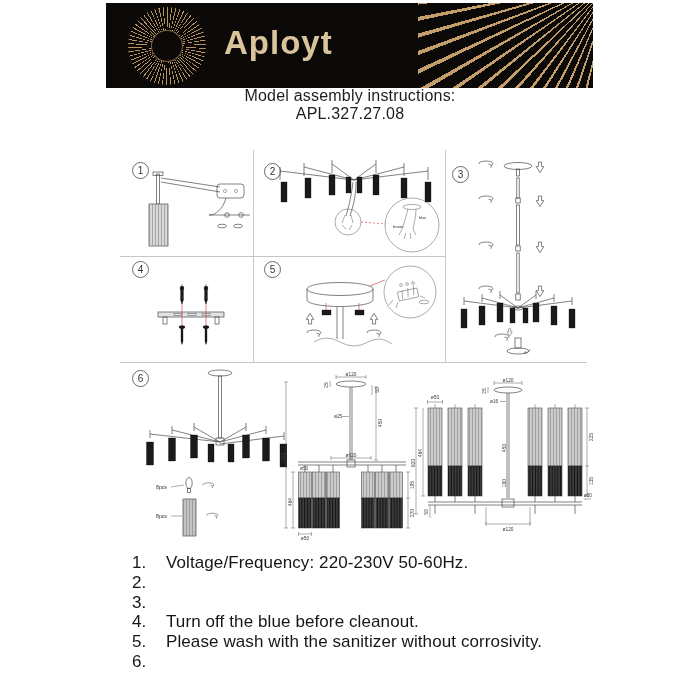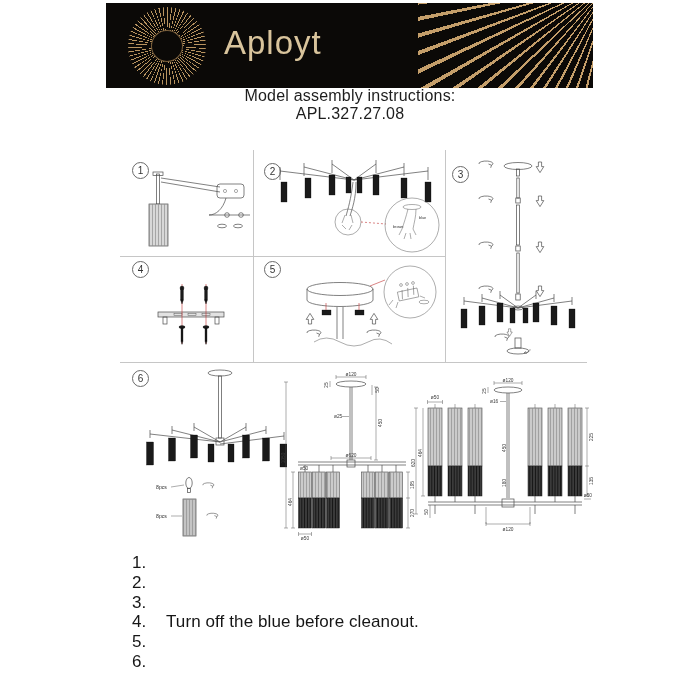--- a/index.html
+++ b/index.html
@@ -4,21 +4,21 @@
 <style>
   html,body{margin:0;padding:0;background:#ffffff;}
   .page{position:relative;width:700px;height:700px;background:#fff;overflow:hidden;
         font-family:"Liberation Sans",sans-serif;color:#1c1c1c;}
   
   .banner{position:absolute;left:106px;top:3px;width:487px;height:85px;background:#0b0907;overflow:hidden;}
   .burst{position:absolute;left:22px;top:4px;width:78px;height:78px;border-radius:50%;
          background:repeating-conic-gradient(#b8935f 0deg 1.5deg, rgba(0,0,0,0) 1.5deg 6.2deg);}
   .burst::after{content:"";position:absolute;left:50%;top:50%;width:30px;height:30px;margin:-15px 0 0 -15px;
          border-radius:50%;background:#0b0907;box-shadow:0 0 0 1px #7a5f3c;}
-  .brand-text{position:absolute;left:118px;top:21px;font-size:33px;font-weight:400;
+  .brand-text{position:absolute;left:118px;top:21px;font-size:33px;font-weight:700;
          letter-spacing:1px;color:#d9c49c;}
   .rays-right{position:absolute;right:0;top:0;width:175px;height:85px;
          background:repeating-conic-gradient(from 120deg at 112% -28%, #c49e6a 0deg 1.1deg, rgba(0,0,0,0) 1.1deg 4.6deg);}
   
   .title-block{position:absolute;left:0;top:87px;width:700px;text-align:center;line-height:18px;}
   .title-line{font-size:16px;color:#1d1d1d;letter-spacing:0.2px;}
   
   .gline{position:absolute;background:#c6c6c6;}
   .step-badge{position:absolute;width:15px;height:15px;border:1px solid #6a6a6a;border-radius:50%;
         font-size:10px;line-height:15px;text-align:center;color:#333;background:#fff;}
@@ -373,32 +373,34 @@
     <text class="dim" x="184" y="119" text-anchor="end">ø50</text>
     <path class="lnt" d="M78,146 H122 M78,144 v4 M122,144 v4 M78,129 v17 M122,129 v17"></path>
     <text class="dim" x="100" y="152.5" text-anchor="middle">ø120</text>
     <path class="lnt" d="M22,127 V140"></path>
     <text class="dim" x="18" y="136" text-anchor="middle" transform="rotate(-90 18 134)">50</text>
   </svg>
 
   <ol class="ins-list">
     <li class="ins-item">
       <span class="ins-num">1.</span>
+      <span class="ins-txt">Voltage/Frequency: 220-230V 50-60Hz.</span>
       </li>
     <li class="ins-item">
       <span class="ins-num">2.</span>
       </li>
     <li class="ins-item">
       <span class="ins-num">3.</span>
       </li>
     <li class="ins-item">
       <span class="ins-num">4.</span>
       <span class="ins-txt">Turn off the blue before cleanout.</span>
       </li>
     <li class="ins-item">
       <span class="ins-num">5.</span>
+      <span class="ins-txt">Please wash with the sanitizer without corrosivity.</span>
       </li>
     <li class="ins-item">
       <span class="ins-num">6.</span>
       </li>
   </ol>
 
 </div>
 
 </body></html>

